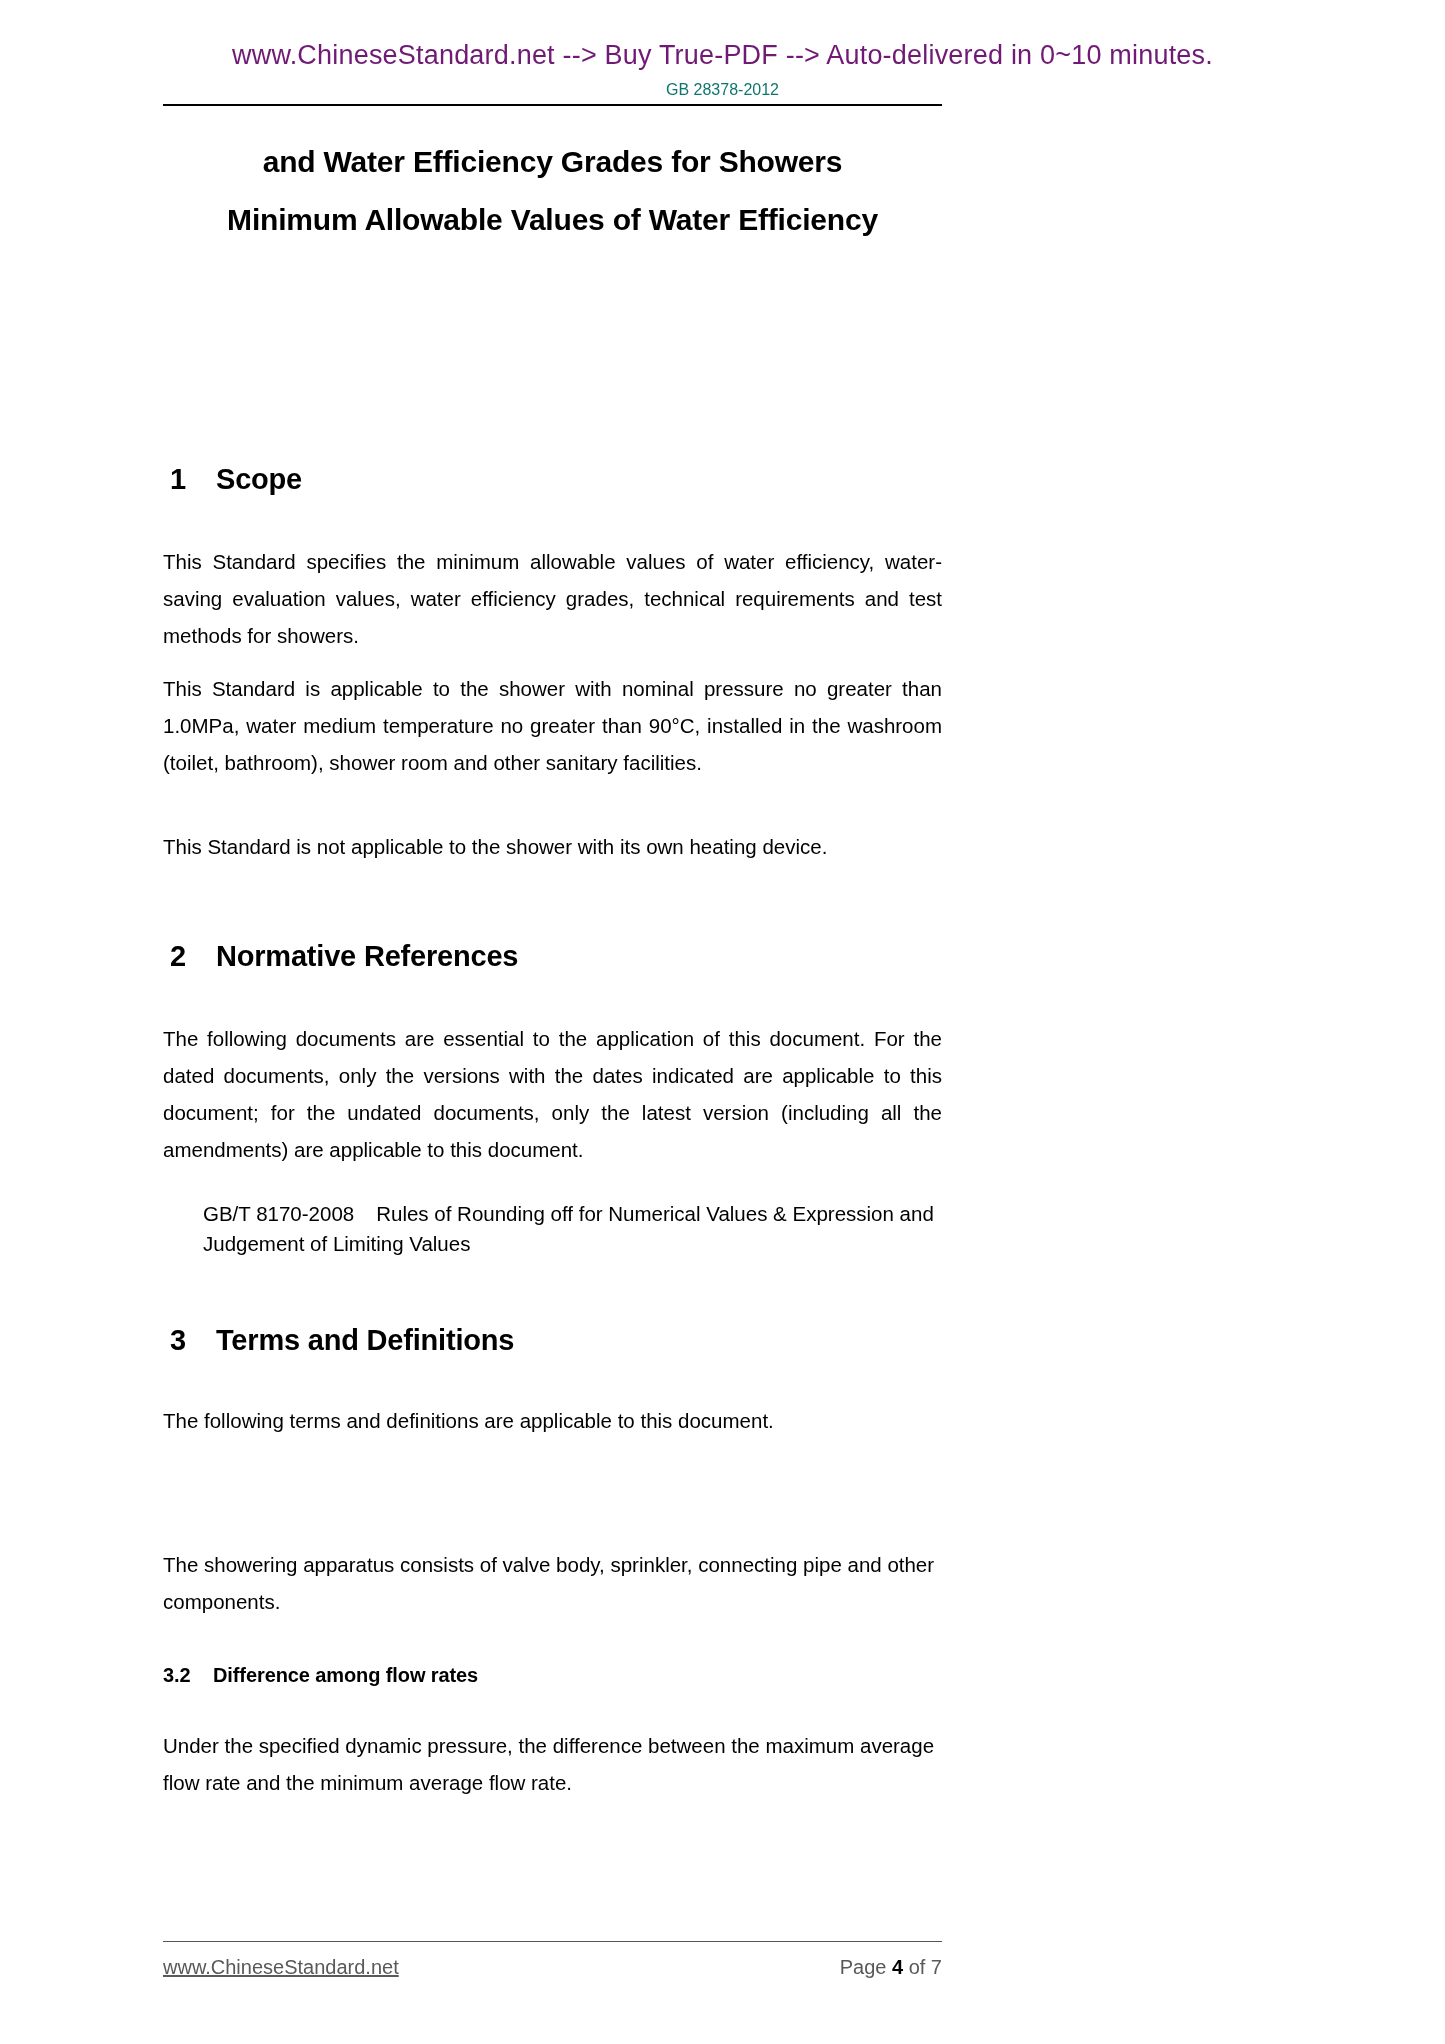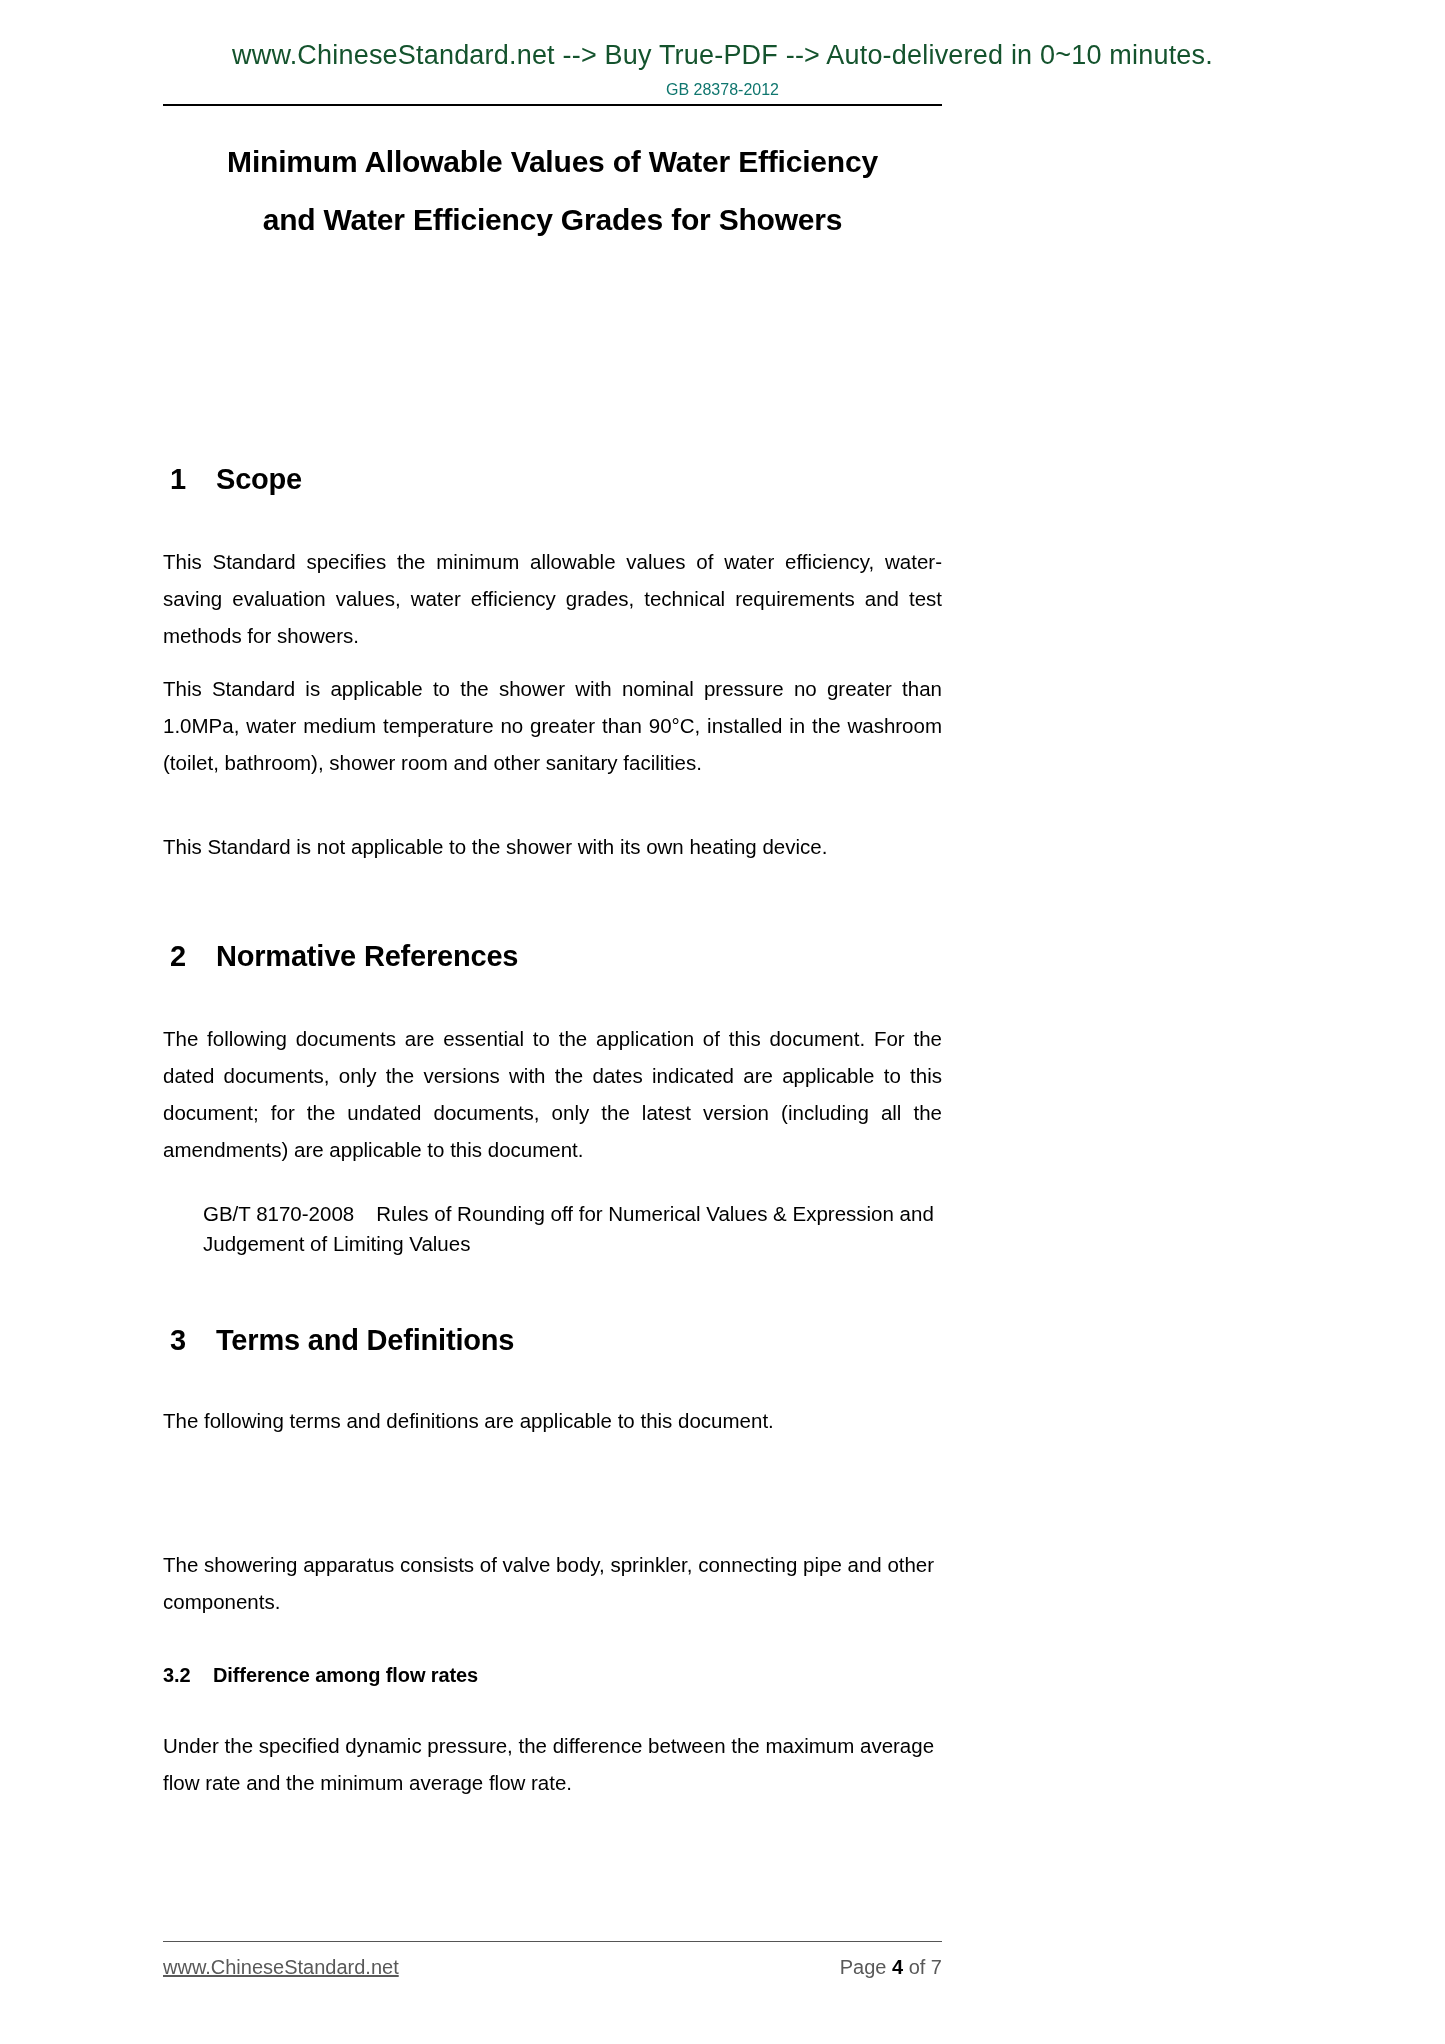--- a/index.html
+++ b/index.html
@@ -25,21 +25,21 @@
   }
 
   
   .watermark-header {
     position: absolute;
     top: 40px;
     left: 0;
     width: 1445px;
     text-align: center;
     font-size: 27px;
-    color: #14532d;
+    color: #701a75;
     letter-spacing: 0.2px;
     white-space: nowrap;
   }
   .doc-number {
     position: absolute;
     top: 81px;
     left: 0;
     width: 1445px;
     text-align: center;
     font-size: 16px;
@@ -141,22 +141,22 @@
 
   <div class="watermark-header">www.ChineseStandard.net --&gt; Buy True-PDF --&gt; Auto-delivered in 0~10 minutes.</div>
 
   <div class="doc-number">GB 28378-2012</div>
 
   <div class="header-rule"></div>
 
   <div class="content">
 
     <div class="doc-title">
+      <span class="t-line">and Water Efficiency Grades for Showers</span>
       <span class="t-line">Minimum Allowable Values of Water Efficiency</span>
-      <span class="t-line">and Water Efficiency Grades for Showers</span>
     </div>
 
     <h2 class="section pos" style="top:456px;">
       <span class="sec-num">1</span><span>Scope</span>
     </h2>
 
     <p class="body pos" style="top:543px;">This Standard specifies the minimum allowable values of water efficiency, water-saving evaluation values, water efficiency grades, technical requirements and test methods for showers.</p>
 
     <p class="body pos" style="top:670px;">This Standard is applicable to the shower with nominal pressure no greater than 1.0MPa, water medium temperature no greater than 90°C, installed in the washroom (toilet, bathroom), shower room and other sanitary facilities.</p>
 

